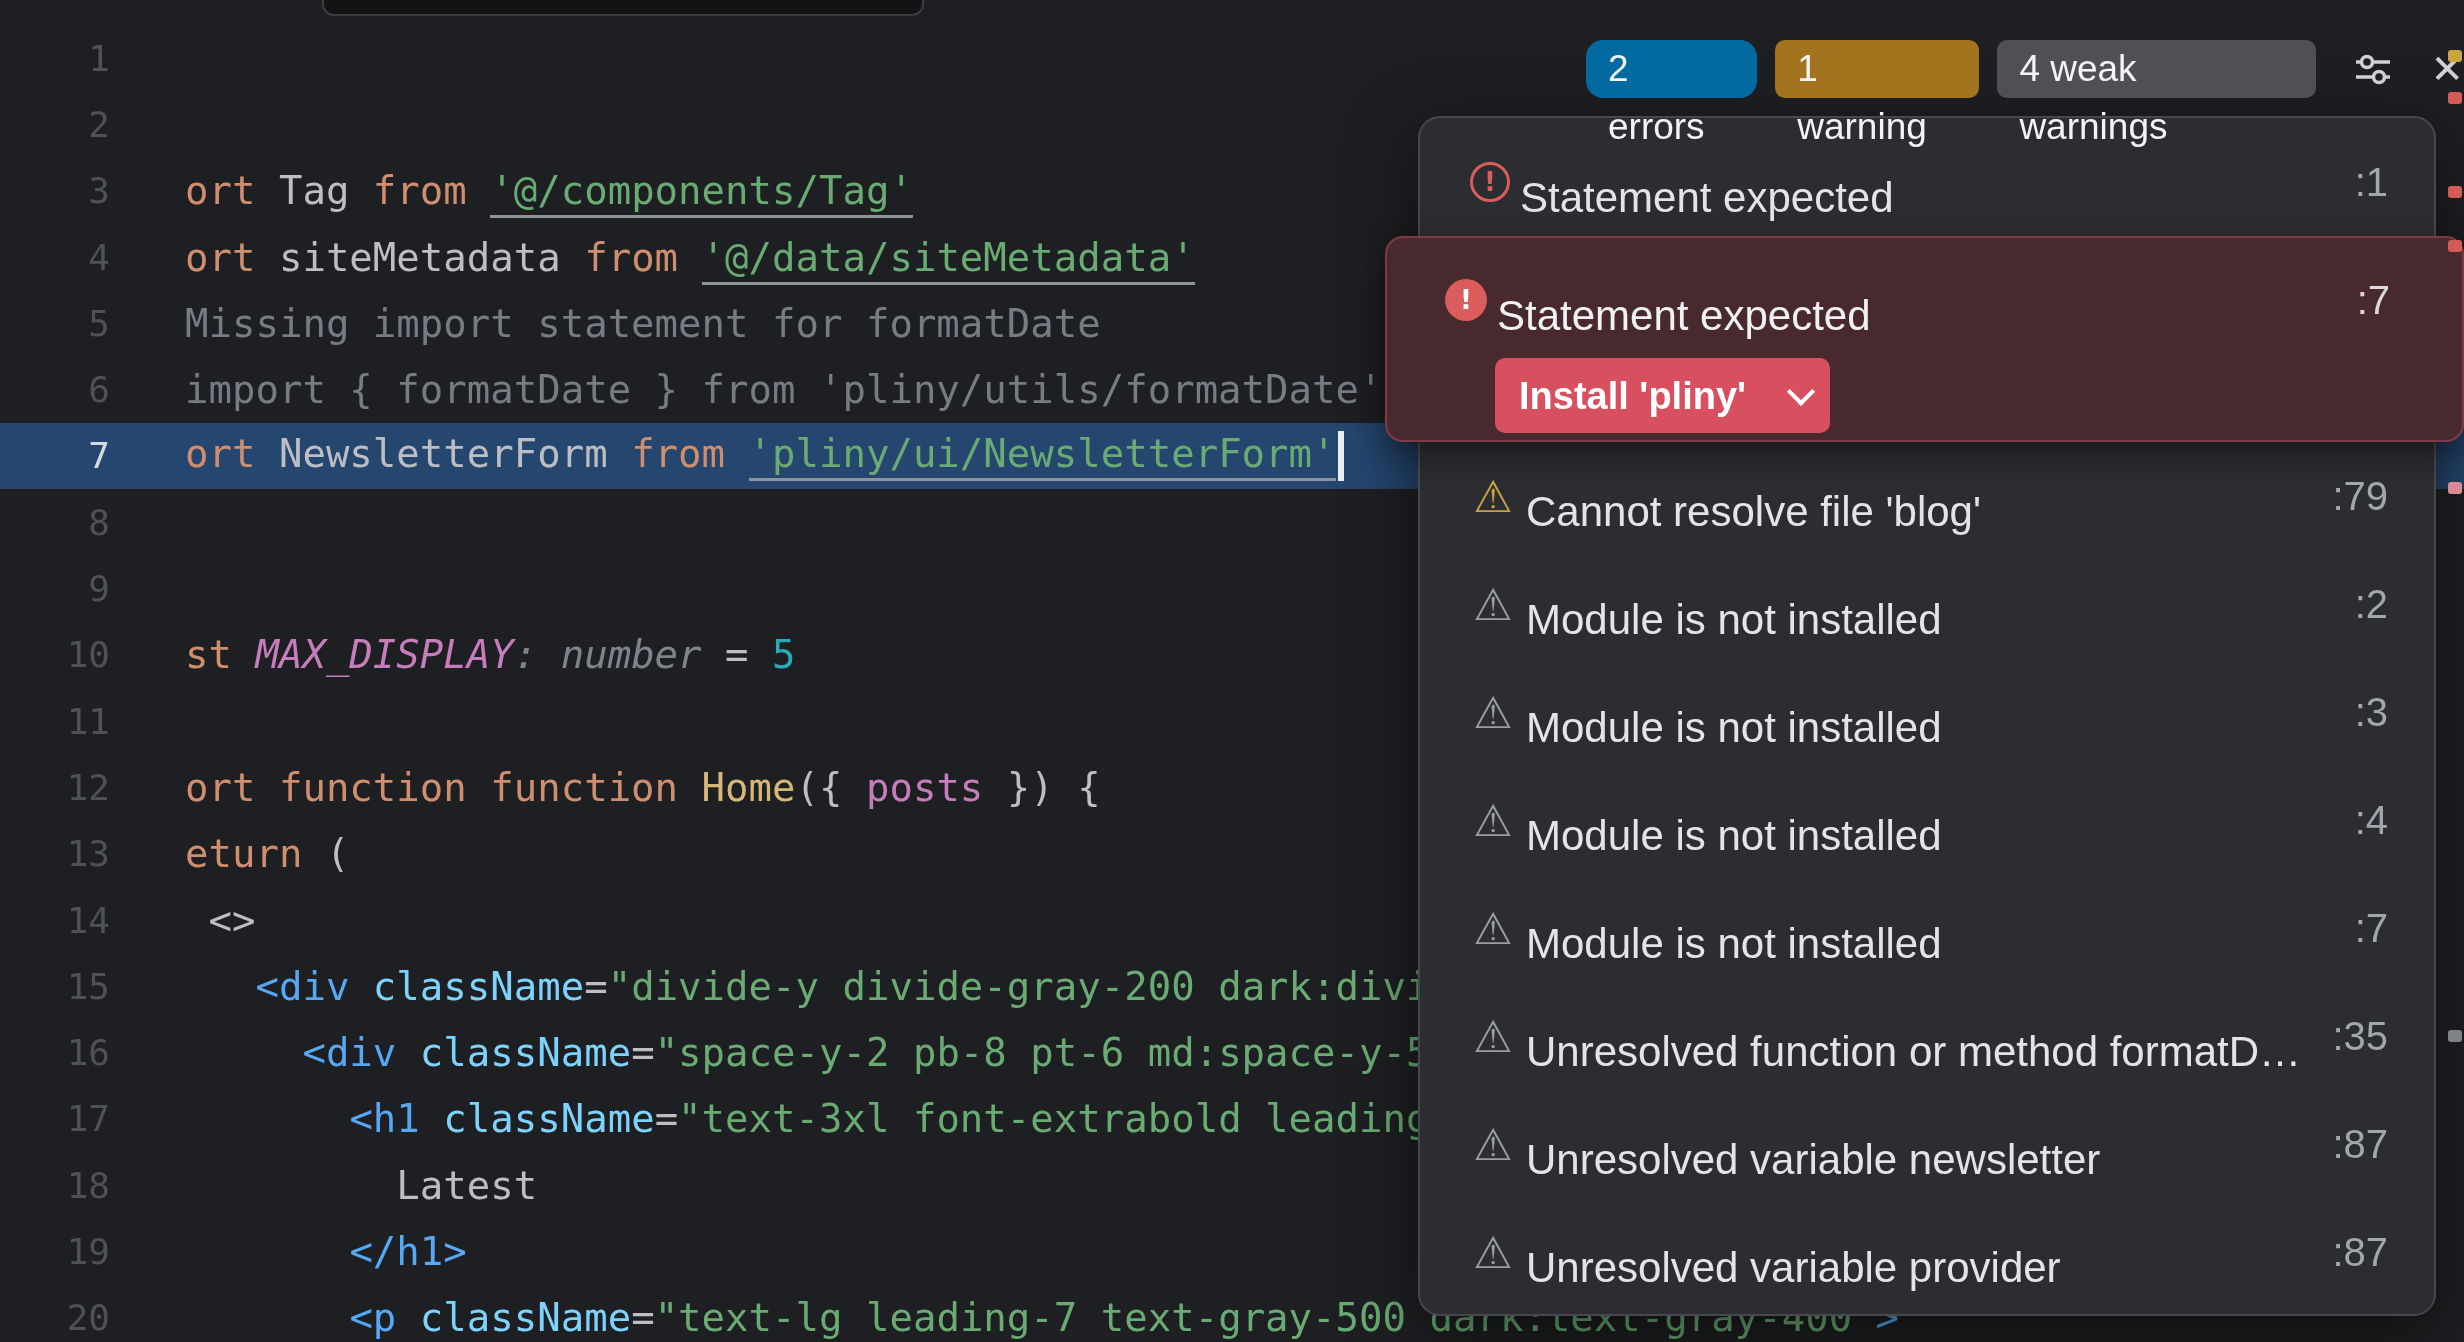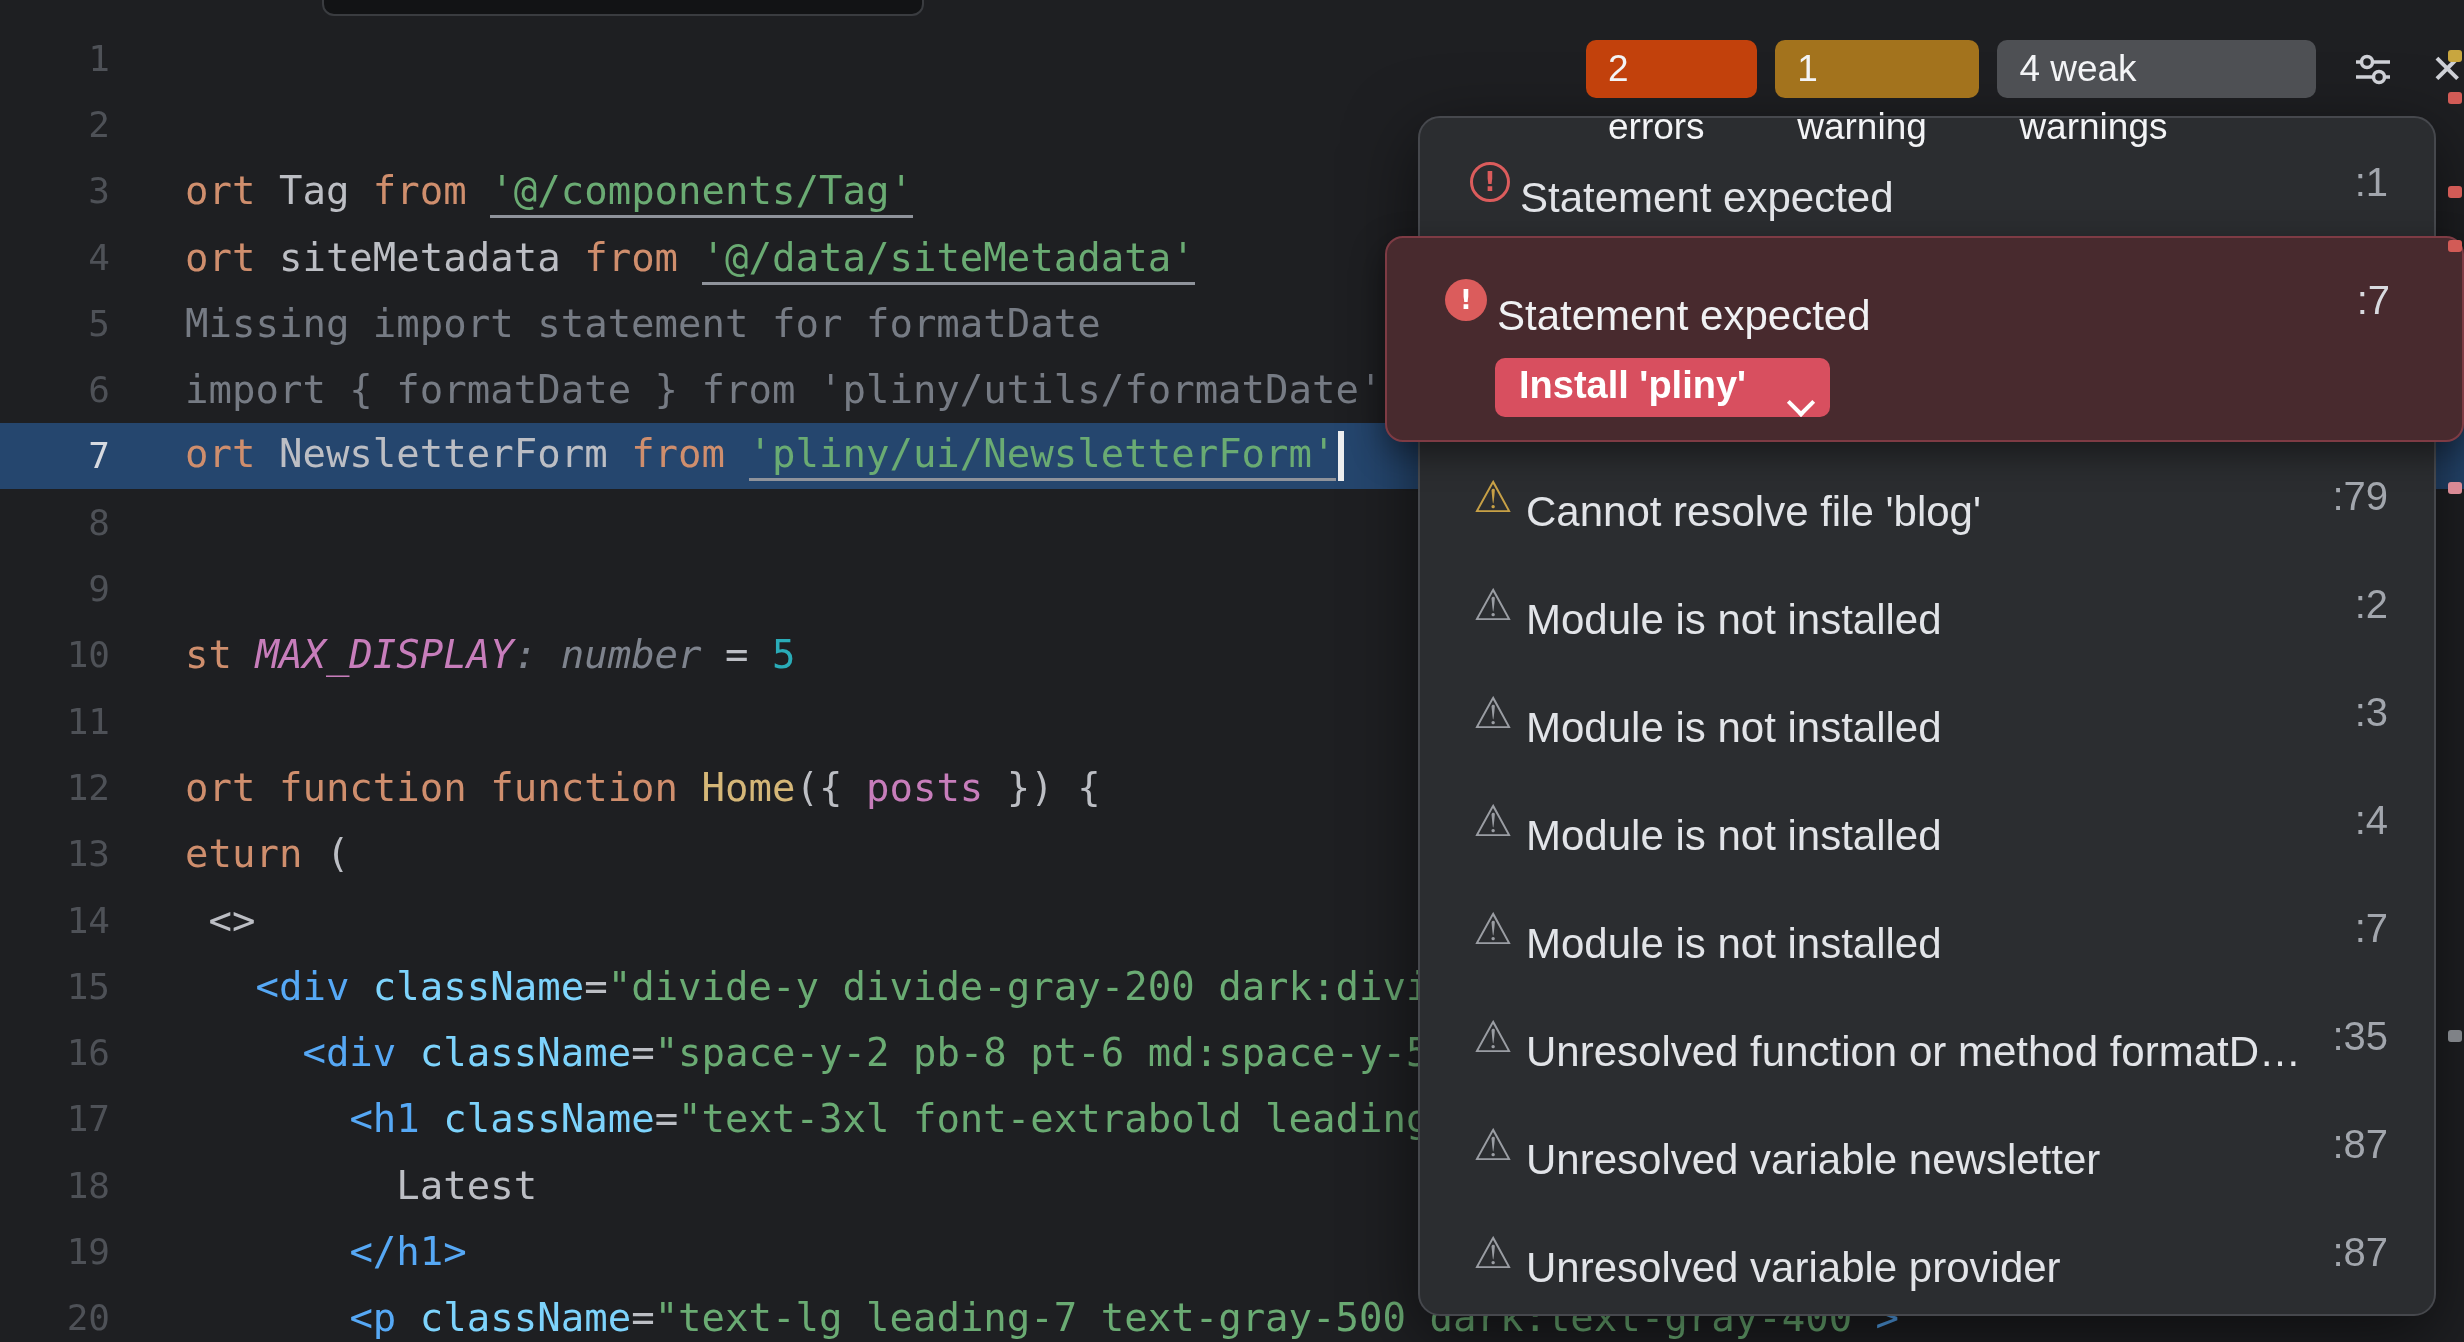--- a/index.html
+++ b/index.html
@@ -27,21 +27,21 @@
   .c-inlay{color:#7E838D;font-style:italic;}
 
   
   #top-remnant{position:absolute;left:322px;top:-14px;width:598px;height:26px;background:#121315;
     border:2px solid #3A3C40;border-radius:12px;z-index:4;}
 
   
   #inspection-bar{position:absolute;left:1586px;top:40px;display:flex;align-items:center;gap:18px;z-index:8;
     font-family:"Liberation Sans",sans-serif;}
   .badge{height:58px;line-height:58px;padding:0 22px;border-radius:10px;font-size:37px;color:#F3F4F6;cursor:pointer;}
-  .badge-errors{background:#c2410c;}
+  .badge-errors{background:#0369a1;border-radius:17px;}
   .badge-warning{background:#A3731D;}
   .badge-weak{background:#4E5054;}
   .tool-icon{margin-left:16px;color:#CED0D6;cursor:pointer;display:flex;align-items:center;justify-content:center;}
   .tool-icon.close{font-size:40px;font-family:"DejaVu Sans",sans-serif;}
 
   
   #popup{position:absolute;left:1418px;top:116px;width:1018px;height:1200px;box-sizing:border-box;
     background:#2B2D30;border:2px solid #46484D;border-radius:22px;
     box-shadow:0 20px 70px rgba(0,0,0,.55);z-index:6;padding-top:10px;
     font-family:"Liberation Sans",sans-serif;}
@@ -54,21 +54,21 @@
   .weak{color:#9A9DA3;font-size:44px;}
   .p-text{font-size:42px;color:#E2E4E8;white-space:nowrap;overflow:hidden;text-overflow:ellipsis;margin-top:32px;}
   .p-ref{margin-left:auto;font-size:40px;color:#A2A6AD;padding-left:30px;flex:none;}
 
   .sel-card{margin:0 -30px 0 -35px;height:206px;box-sizing:border-box;background:#482A2E;
     border:2px solid #7E3B44;border-radius:18px;box-shadow:0 12px 34px rgba(0,0,0,.45);}
   .card-main{height:96px;display:flex;align-items:center;padding:14px 72px 0 58px;}
   .card-main .p-text{color:#F0F1F3;}
   .card-main .p-ref{color:#D8DADF;}
   .card-action{padding:10px 0 0 108px;}
-  .install-btn{display:inline-flex;align-items:flex-end;height:59px;background:#D84F5F;border-radius:10px;
+  .install-btn{display:inline-flex;align-items:center;height:75px;background:#D84F5F;border-radius:10px;
     overflow:hidden;cursor:pointer;}
   .btn-lbl{padding:0 24px;line-height:64px;font-size:38px;font-weight:600;color:#FFFFFF;}
   .btn-div{width:2px;background:rgba(0,0,0,.28);}
   .btn-chev{width:58px;display:flex;align-items:center;justify-content:center;cursor:pointer;}
   .chev{width:16px;height:16px;border-right:4px solid #FFFFFF;border-bottom:4px solid #FFFFFF;
     transform:rotate(45deg) translate(-3px,-3px);}
 
   
   #stripe{position:absolute;right:2px;top:0;width:14px;height:100%;z-index:9;}
   .mark{position:absolute;width:14px;height:12px;border-radius:3px;cursor:pointer;}

